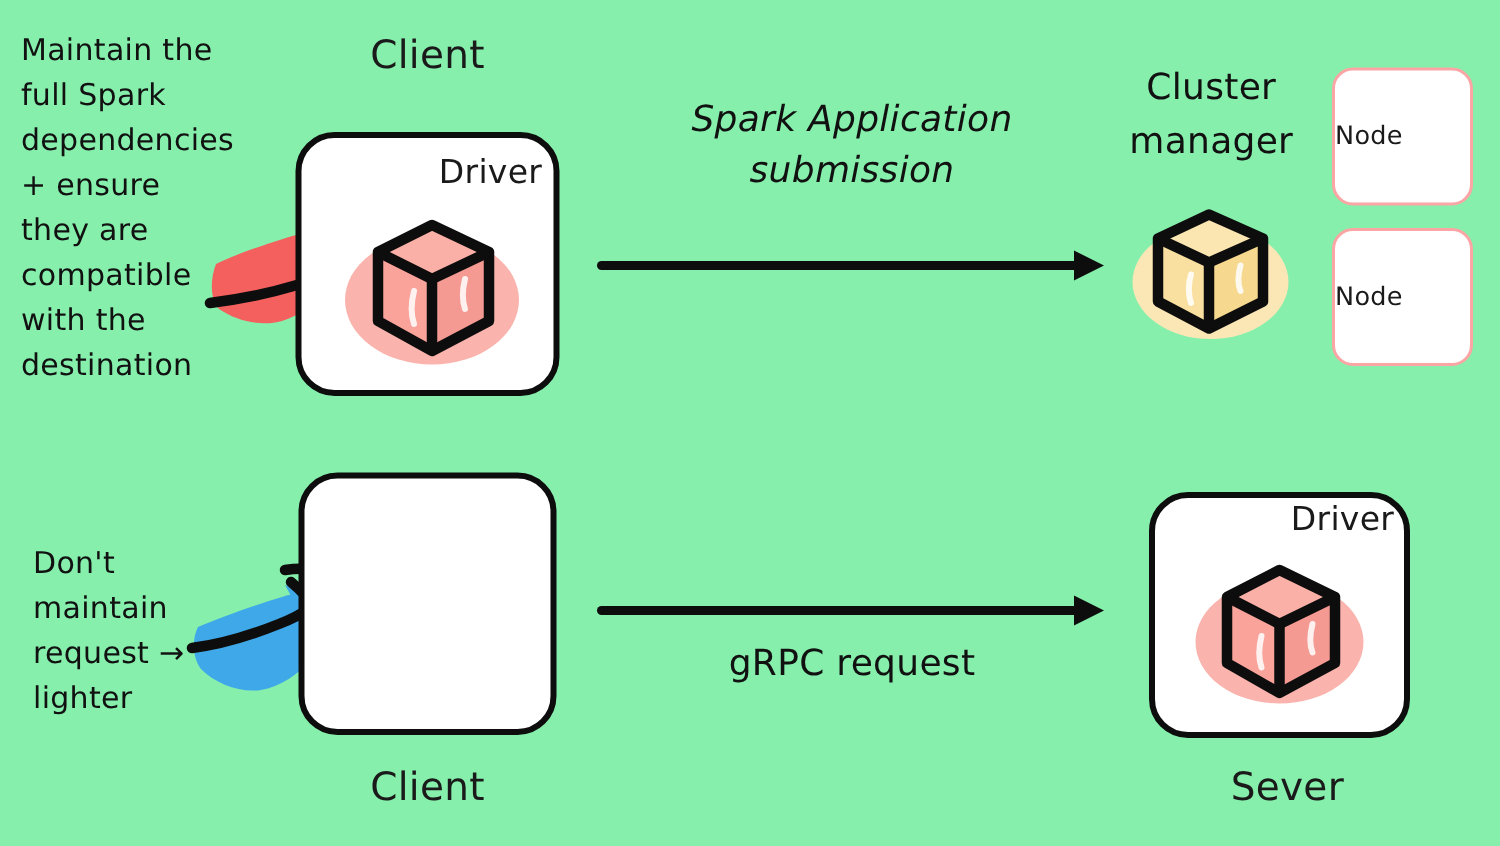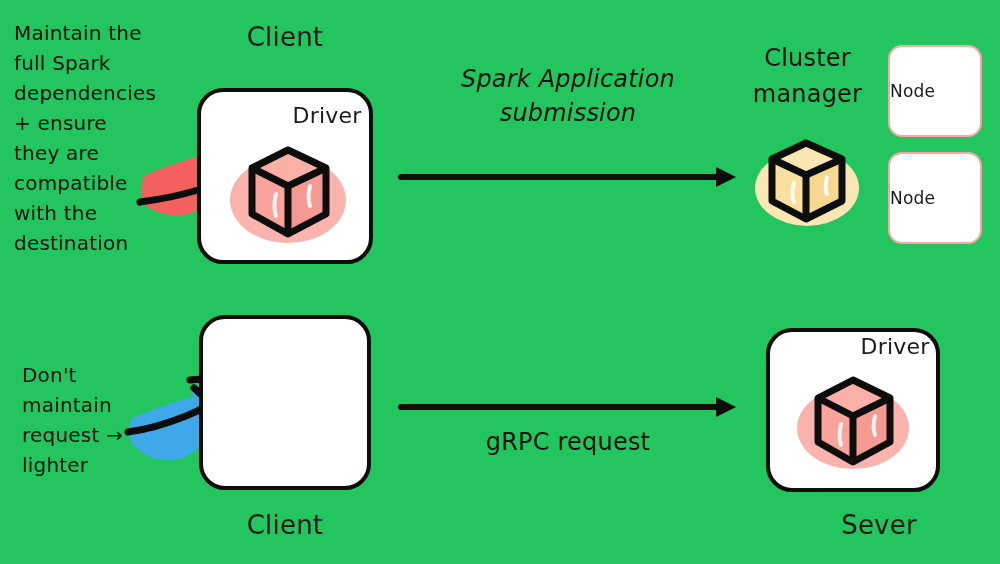--- a/index.html
+++ b/index.html
@@ -4,21 +4,21 @@
 <style>
   html, body {
     margin: 0;
     padding: 0;
     background: #ffffff;
   }
   #canvas {
     position: relative;
     width: 1000px;
     height: 564px;
-    background: #22c55e;
+    background: #86efac;
     overflow: hidden;
     font-family: "DejaVu Sans", sans-serif;
   }
   .abs { position: absolute; }
 
   
   .hand {
     font-family: "DejaVu Sans", sans-serif;
     color: #1a1a1a;
     font-weight: 400;
@@ -182,15 +182,15 @@
     <path d="M28,30 L63,12 L100,30 L100,74 L63,94 L28,74 Z" fill="#F9A39B"></path>
     <path d="M28,30 L63,12 L100,30 L63,48 Z" fill="#FAB0A7"></path>
     <path d="M63,48 L100,30 L100,74 L63,94 Z" fill="#F49A92"></path>
     <path d="M28,30 L63,12 L100,30 L100,74 L63,94 L28,74 Z" fill="none" stroke="#0d0d0d" stroke-width="7" stroke-linejoin="round"></path>
     <path d="M28,30 L63,48 L100,30" fill="none" stroke="#0d0d0d" stroke-width="7" stroke-linejoin="round"></path>
     <path d="M63,48 L63,94" fill="none" stroke="#0d0d0d" stroke-width="7"></path>
     <path d="M51,56 C49,64 49,71 51,77" fill="none" stroke="#ffffff" stroke-width="4" stroke-linecap="round" opacity="0.85"></path>
     <path d="M85,48 C83,56 83,62 85,67" fill="none" stroke="#ffffff" stroke-width="4" stroke-linecap="round" opacity="0.85"></path>
   </svg>
 
-  <div class="abs hand label-lg" style="left:792px; top:512px; width:174px; text-align:center;">Sever</div>
+  <div class="abs hand label-lg" style="left:722px; top:512px; width:174px; text-align:right;">Sever</div>
 
 </div>
 
 </body></html>

